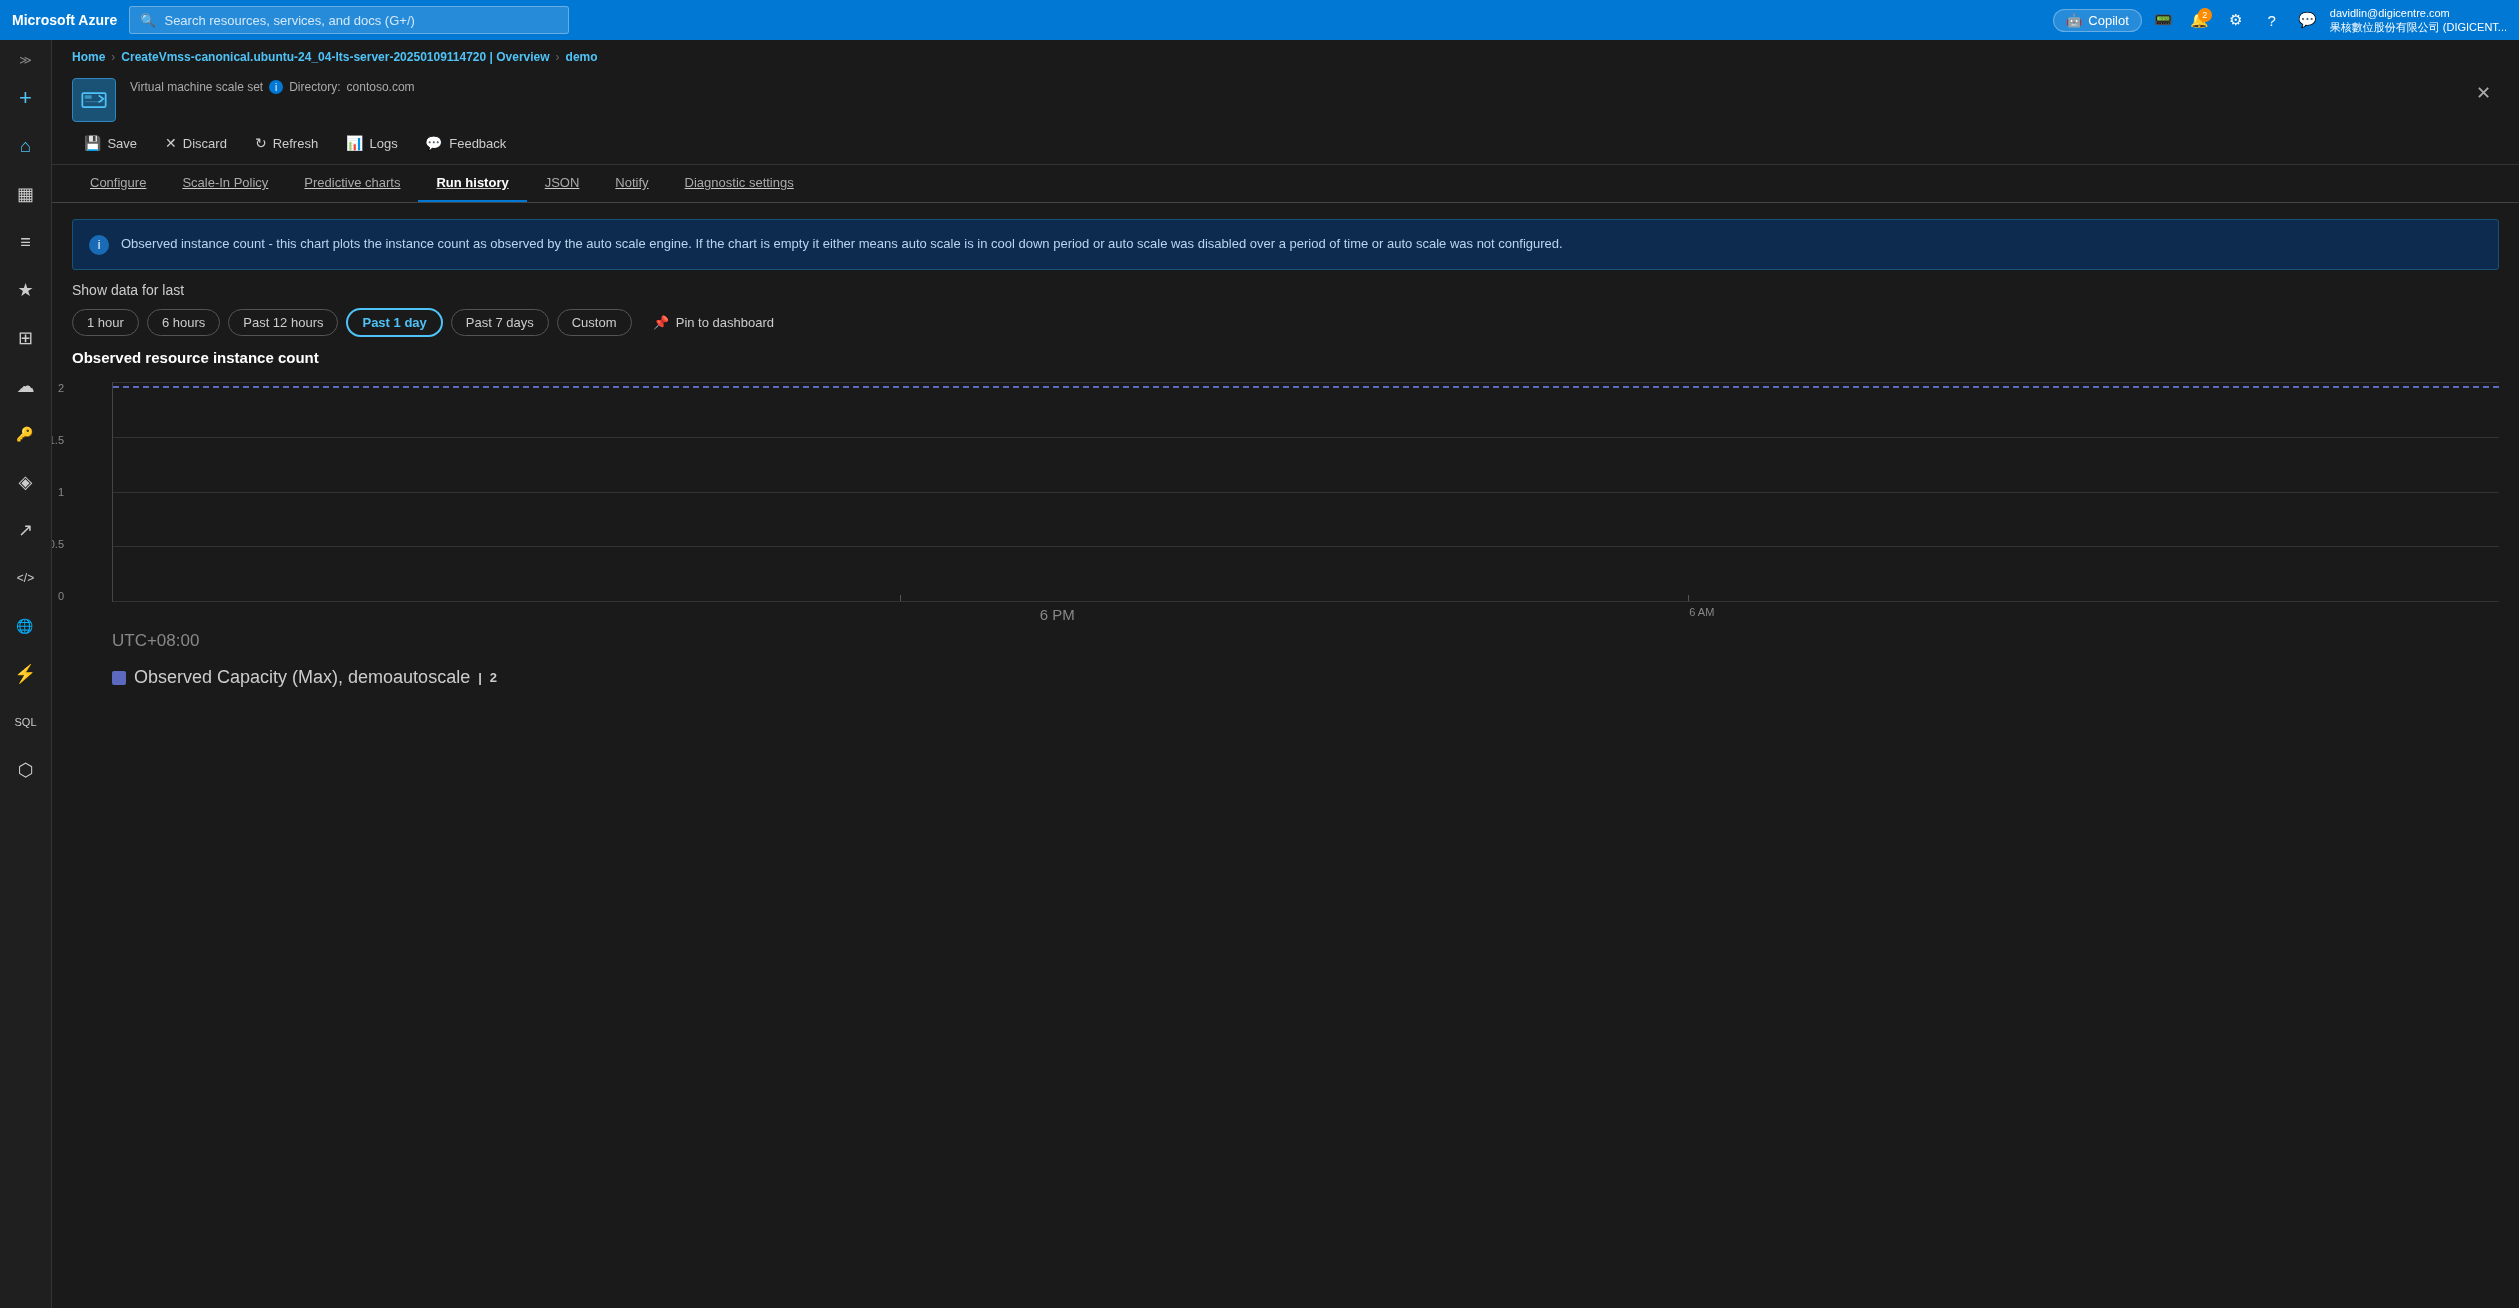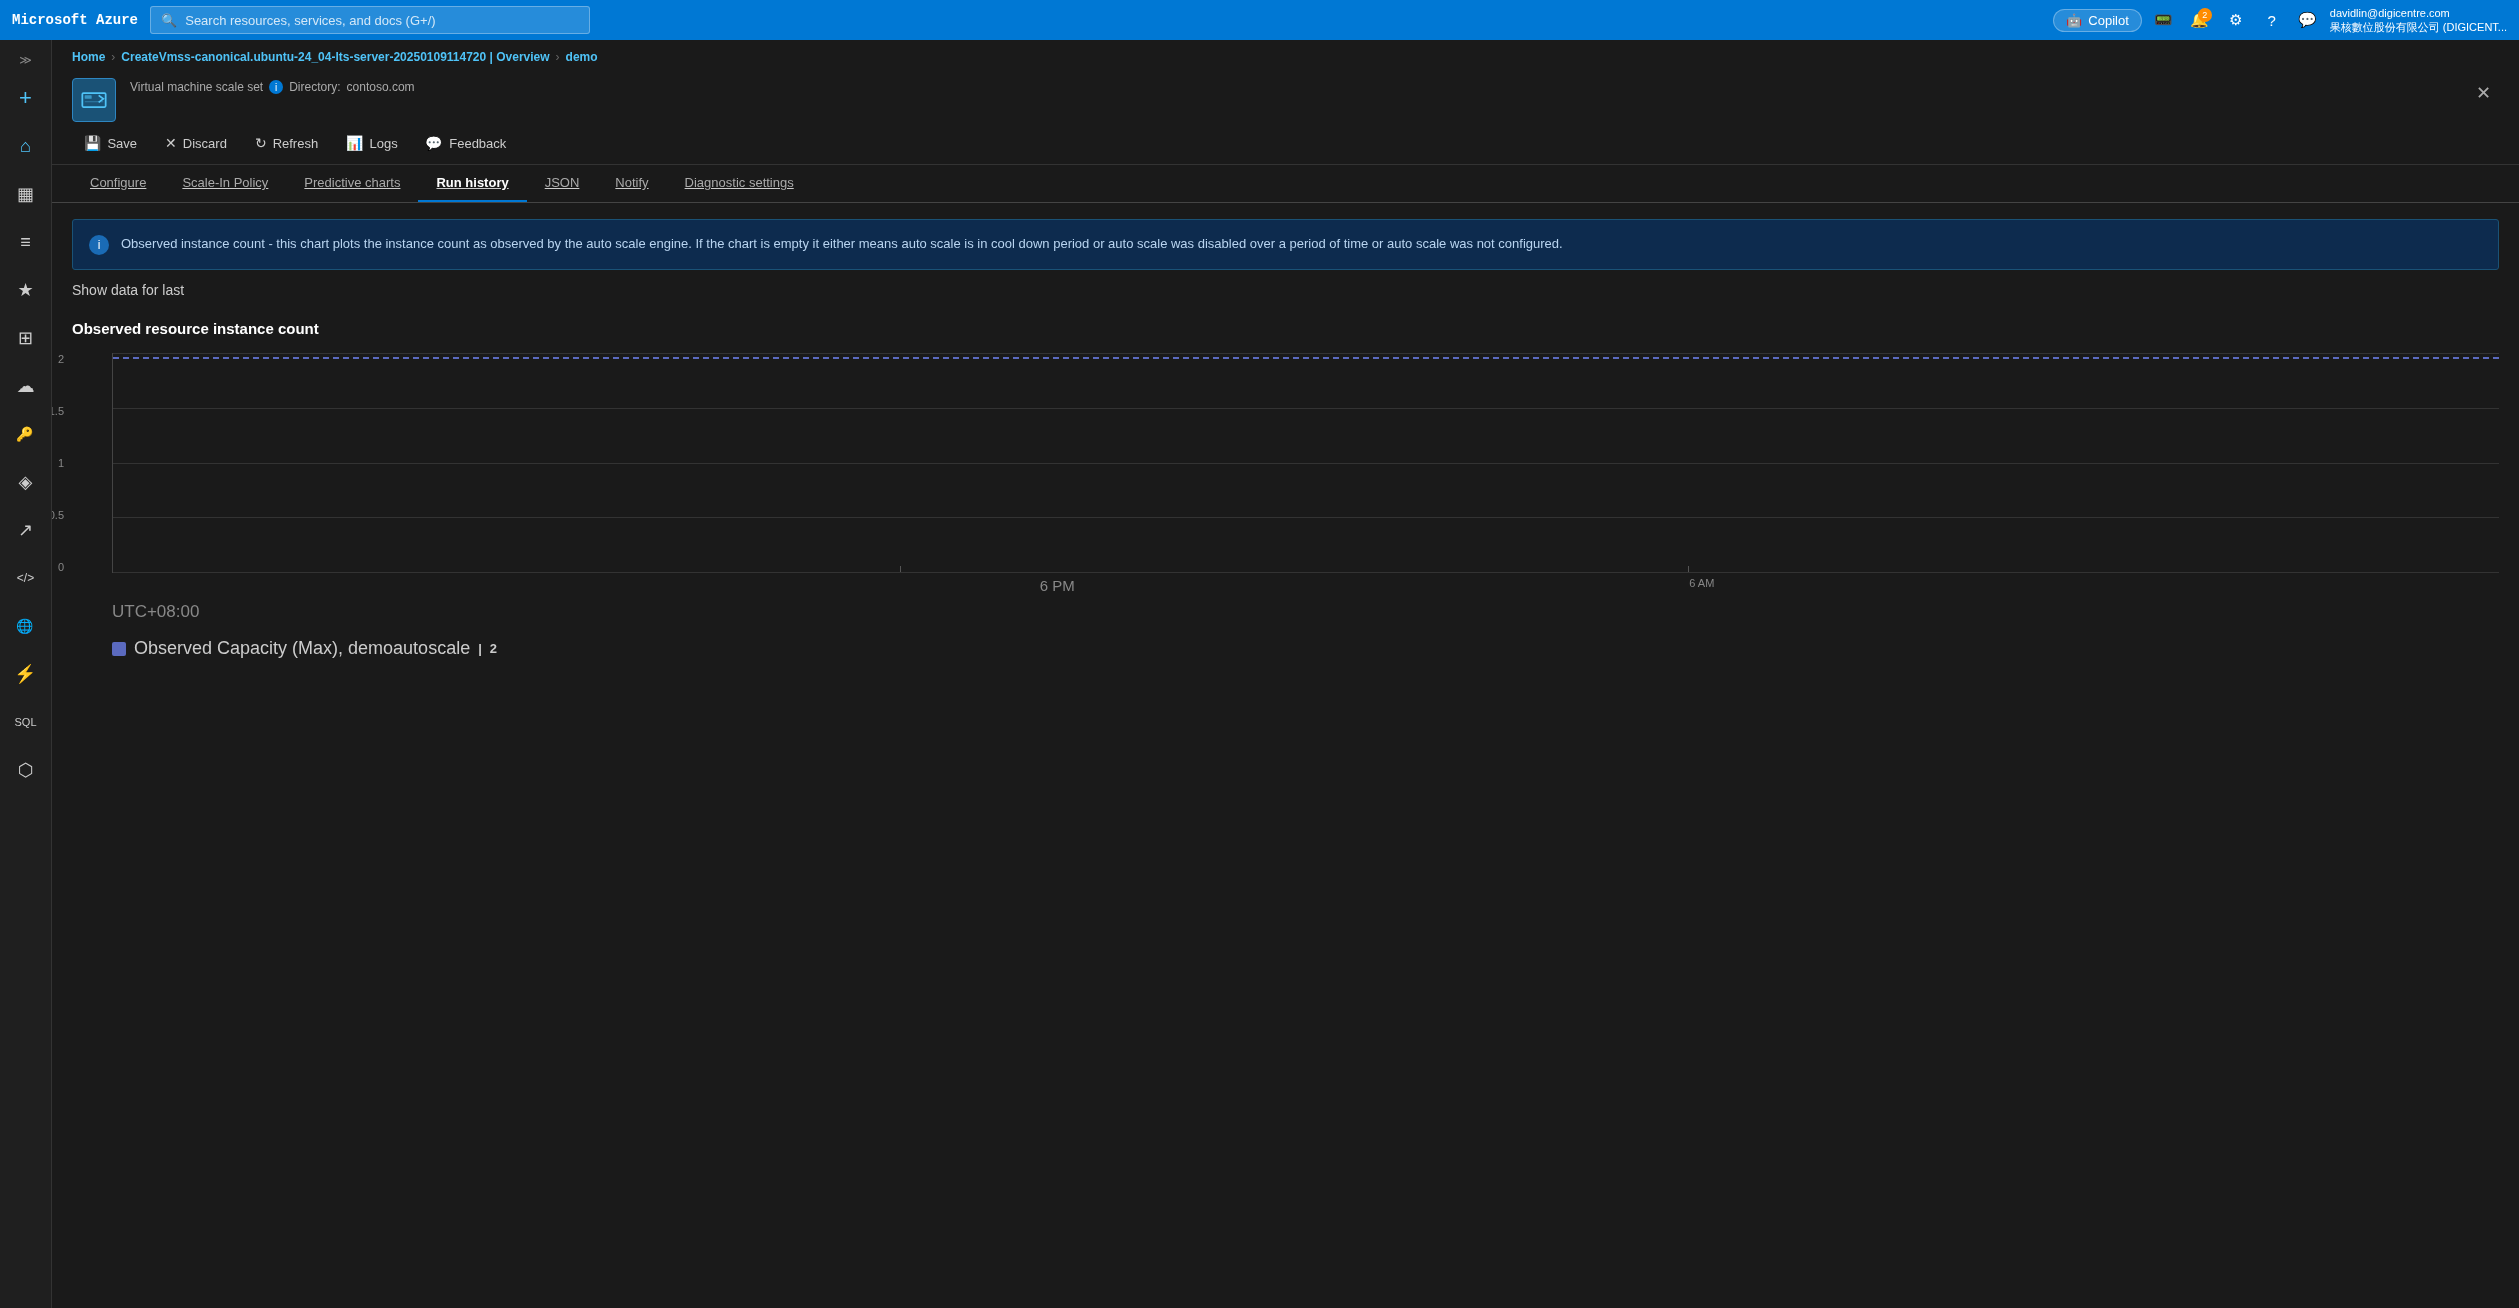--- a/index.html
+++ b/index.html
@@ -22,21 +22,20 @@
       height: 40px;
       padding: 0 12px;
       gap: 12px;
       flex-shrink: 0;
     }
     .top-nav-brand {
       color: white;
       font-size: 14px;
       font-weight: 600;
       white-space: nowrap;
-      font-family: Liberation Mono, monospace;
     }
     .top-nav-search {
       flex: 1;
       max-width: 440px;
       background: rgba(255,255,255,0.15);
       border: 1px solid rgba(255,255,255,0.3);
       border-radius: 3px;
       display: flex;
       align-items: center;
       padding: 0 10px;
@@ -521,20 +520,32 @@
       <div class="tab">Diagnostic settings</div>
     </div>
 
     <div class="info-banner">
       <div class="info-banner-icon">i</div>
       <div class="info-banner-text">Observed instance count - this chart plots the instance count as observed by the auto scale engine. If the chart is empty it either means auto scale is in cool down period or auto scale was disabled over a period of time or auto scale was not configured.</div>
     </div>
 
     <div class="show-data-section">
       <div class="show-data-label">Show data for last</div>
+      <div class="time-range-btns">
+        <button class="time-btn">1 hour</button>
+        <button class="time-btn">6 hours</button>
+        <button class="time-btn">Past 12 hours</button>
+        <button class="time-btn active">Past 1 day</button>
+        <button class="time-btn">Past 7 days</button>
+        <button class="time-btn">Custom</button>
+        <button class="pin-btn">
+          <span>📌</span>
+          <span>Pin to dashboard</span>
+        </button>
+      </div>
     </div>
 
     <div class="chart-section">
       <div class="chart-title">Observed resource instance count</div>
       <div style="position:relative;">
         <div class="chart-y-labels">
           <span class="chart-y-label">2</span>
           <span class="chart-y-label">1.5</span>
           <span class="chart-y-label">1</span>
           <span class="chart-y-label">0.5</span>

